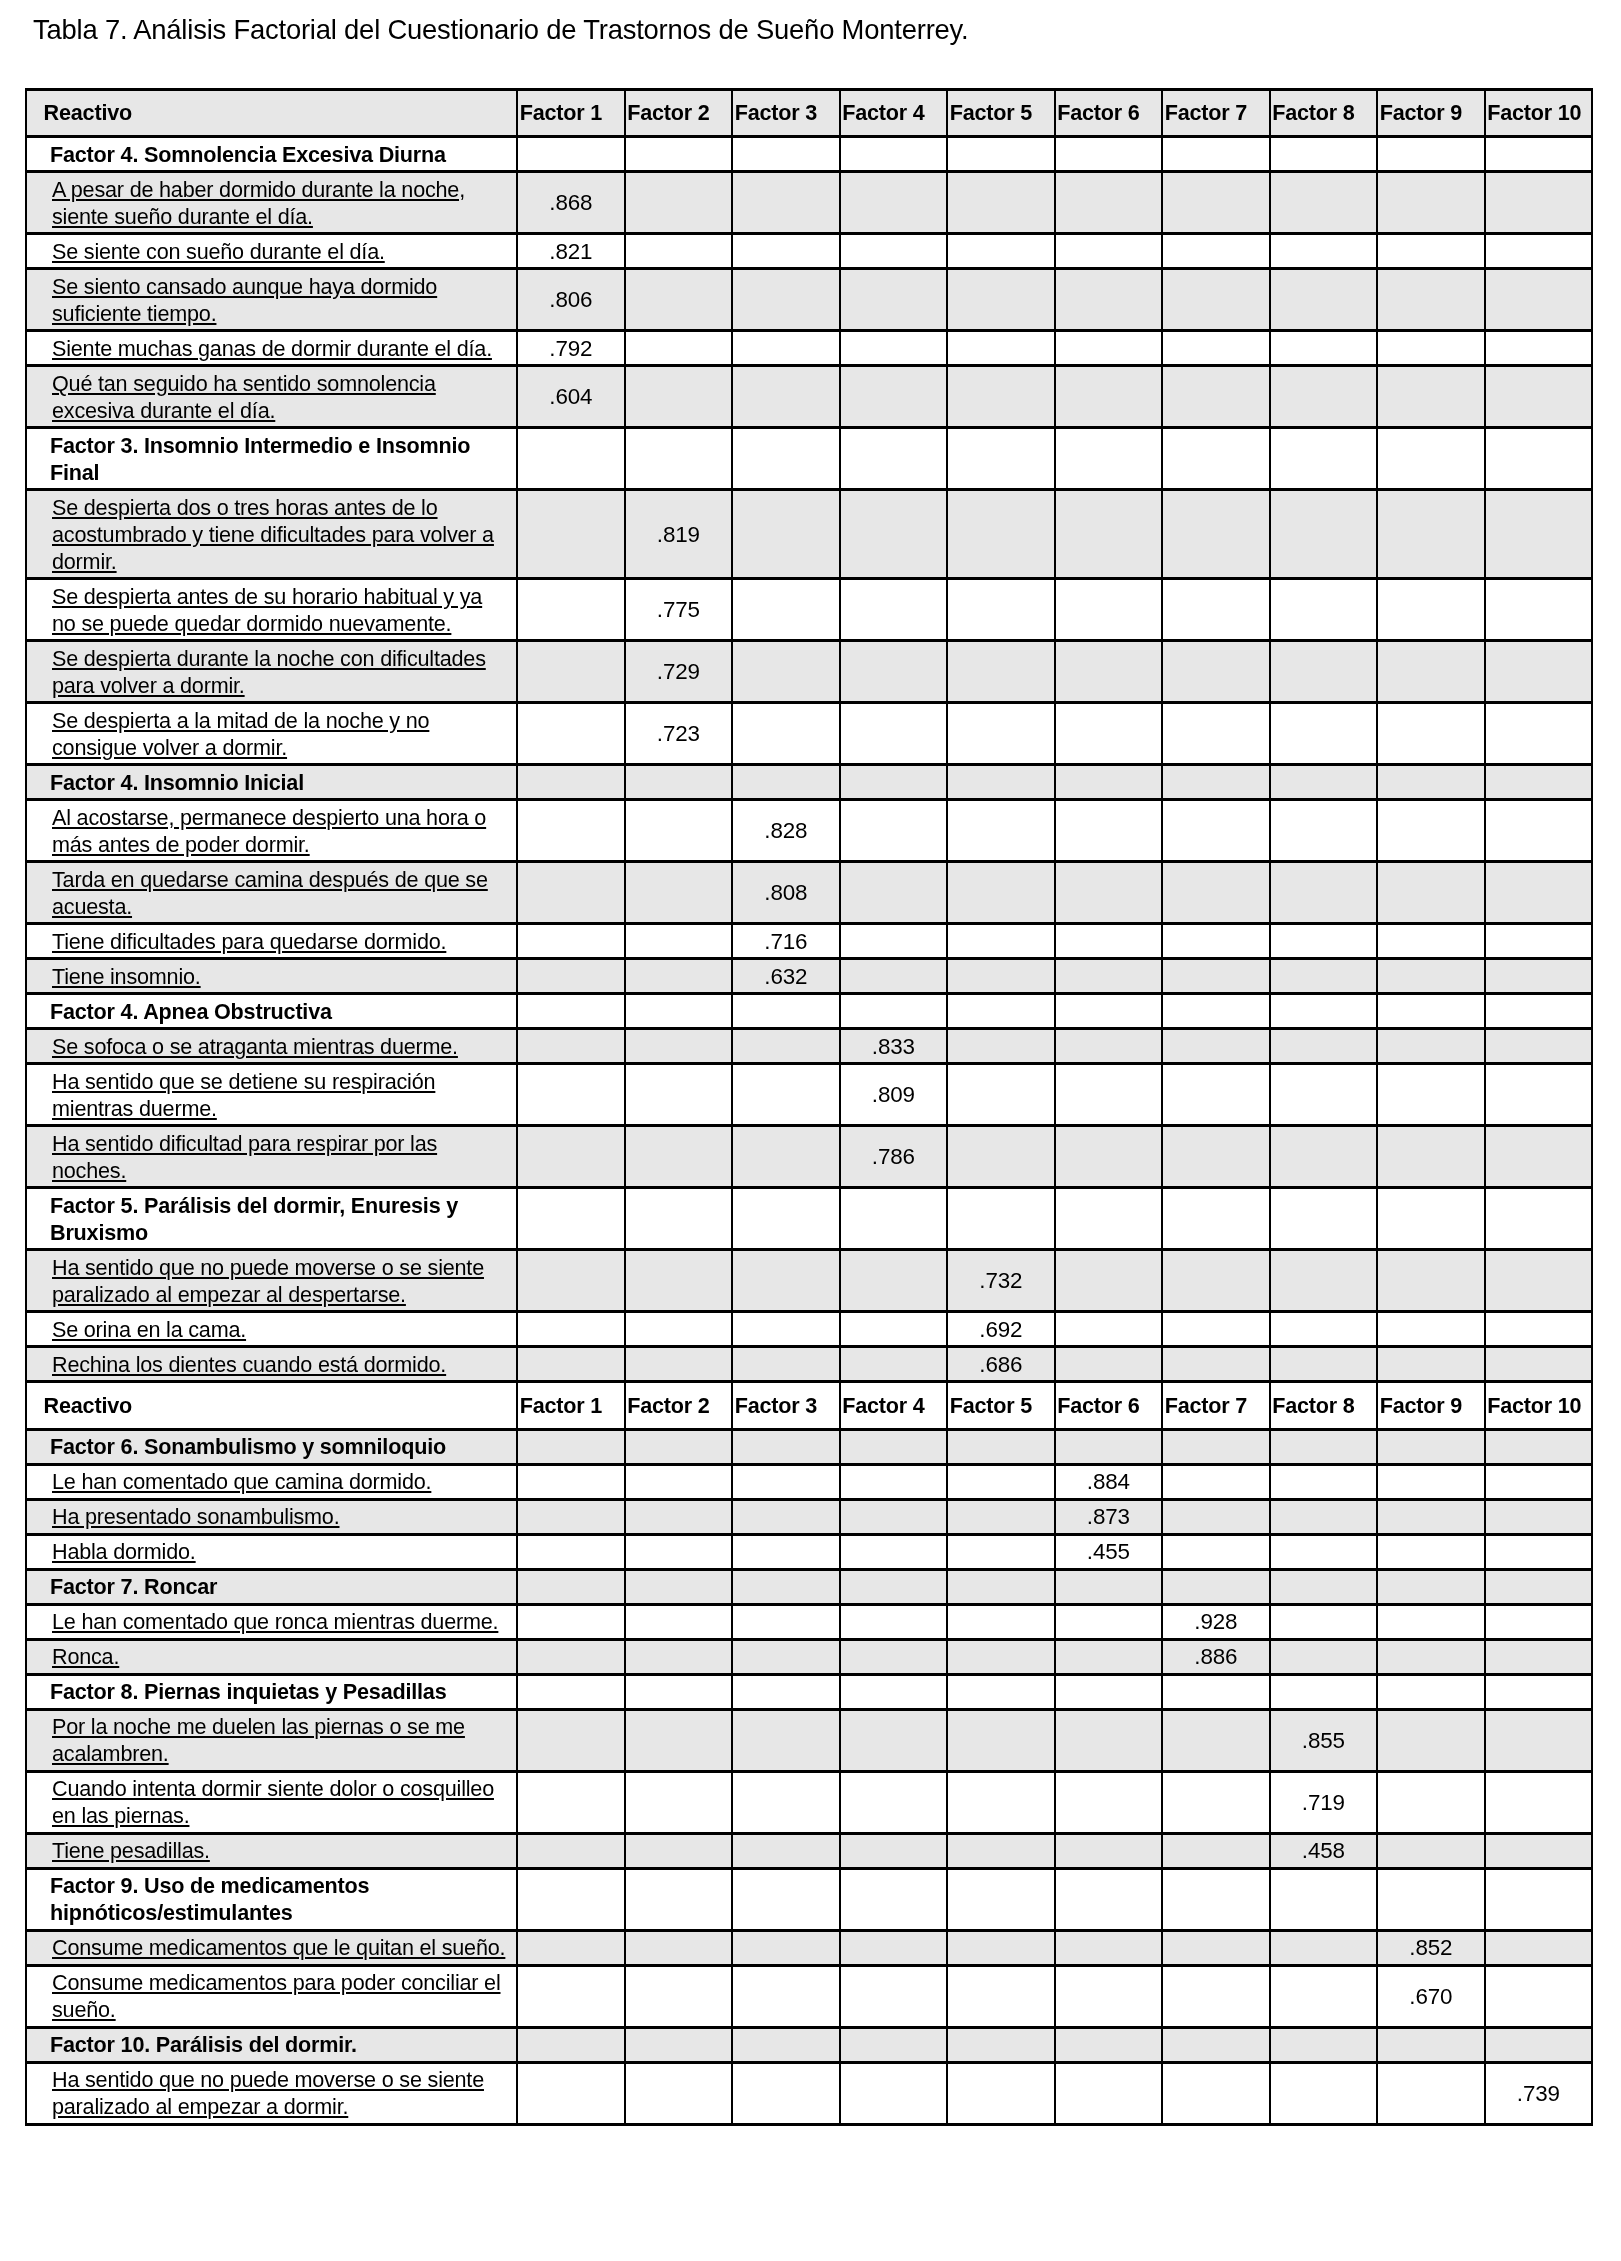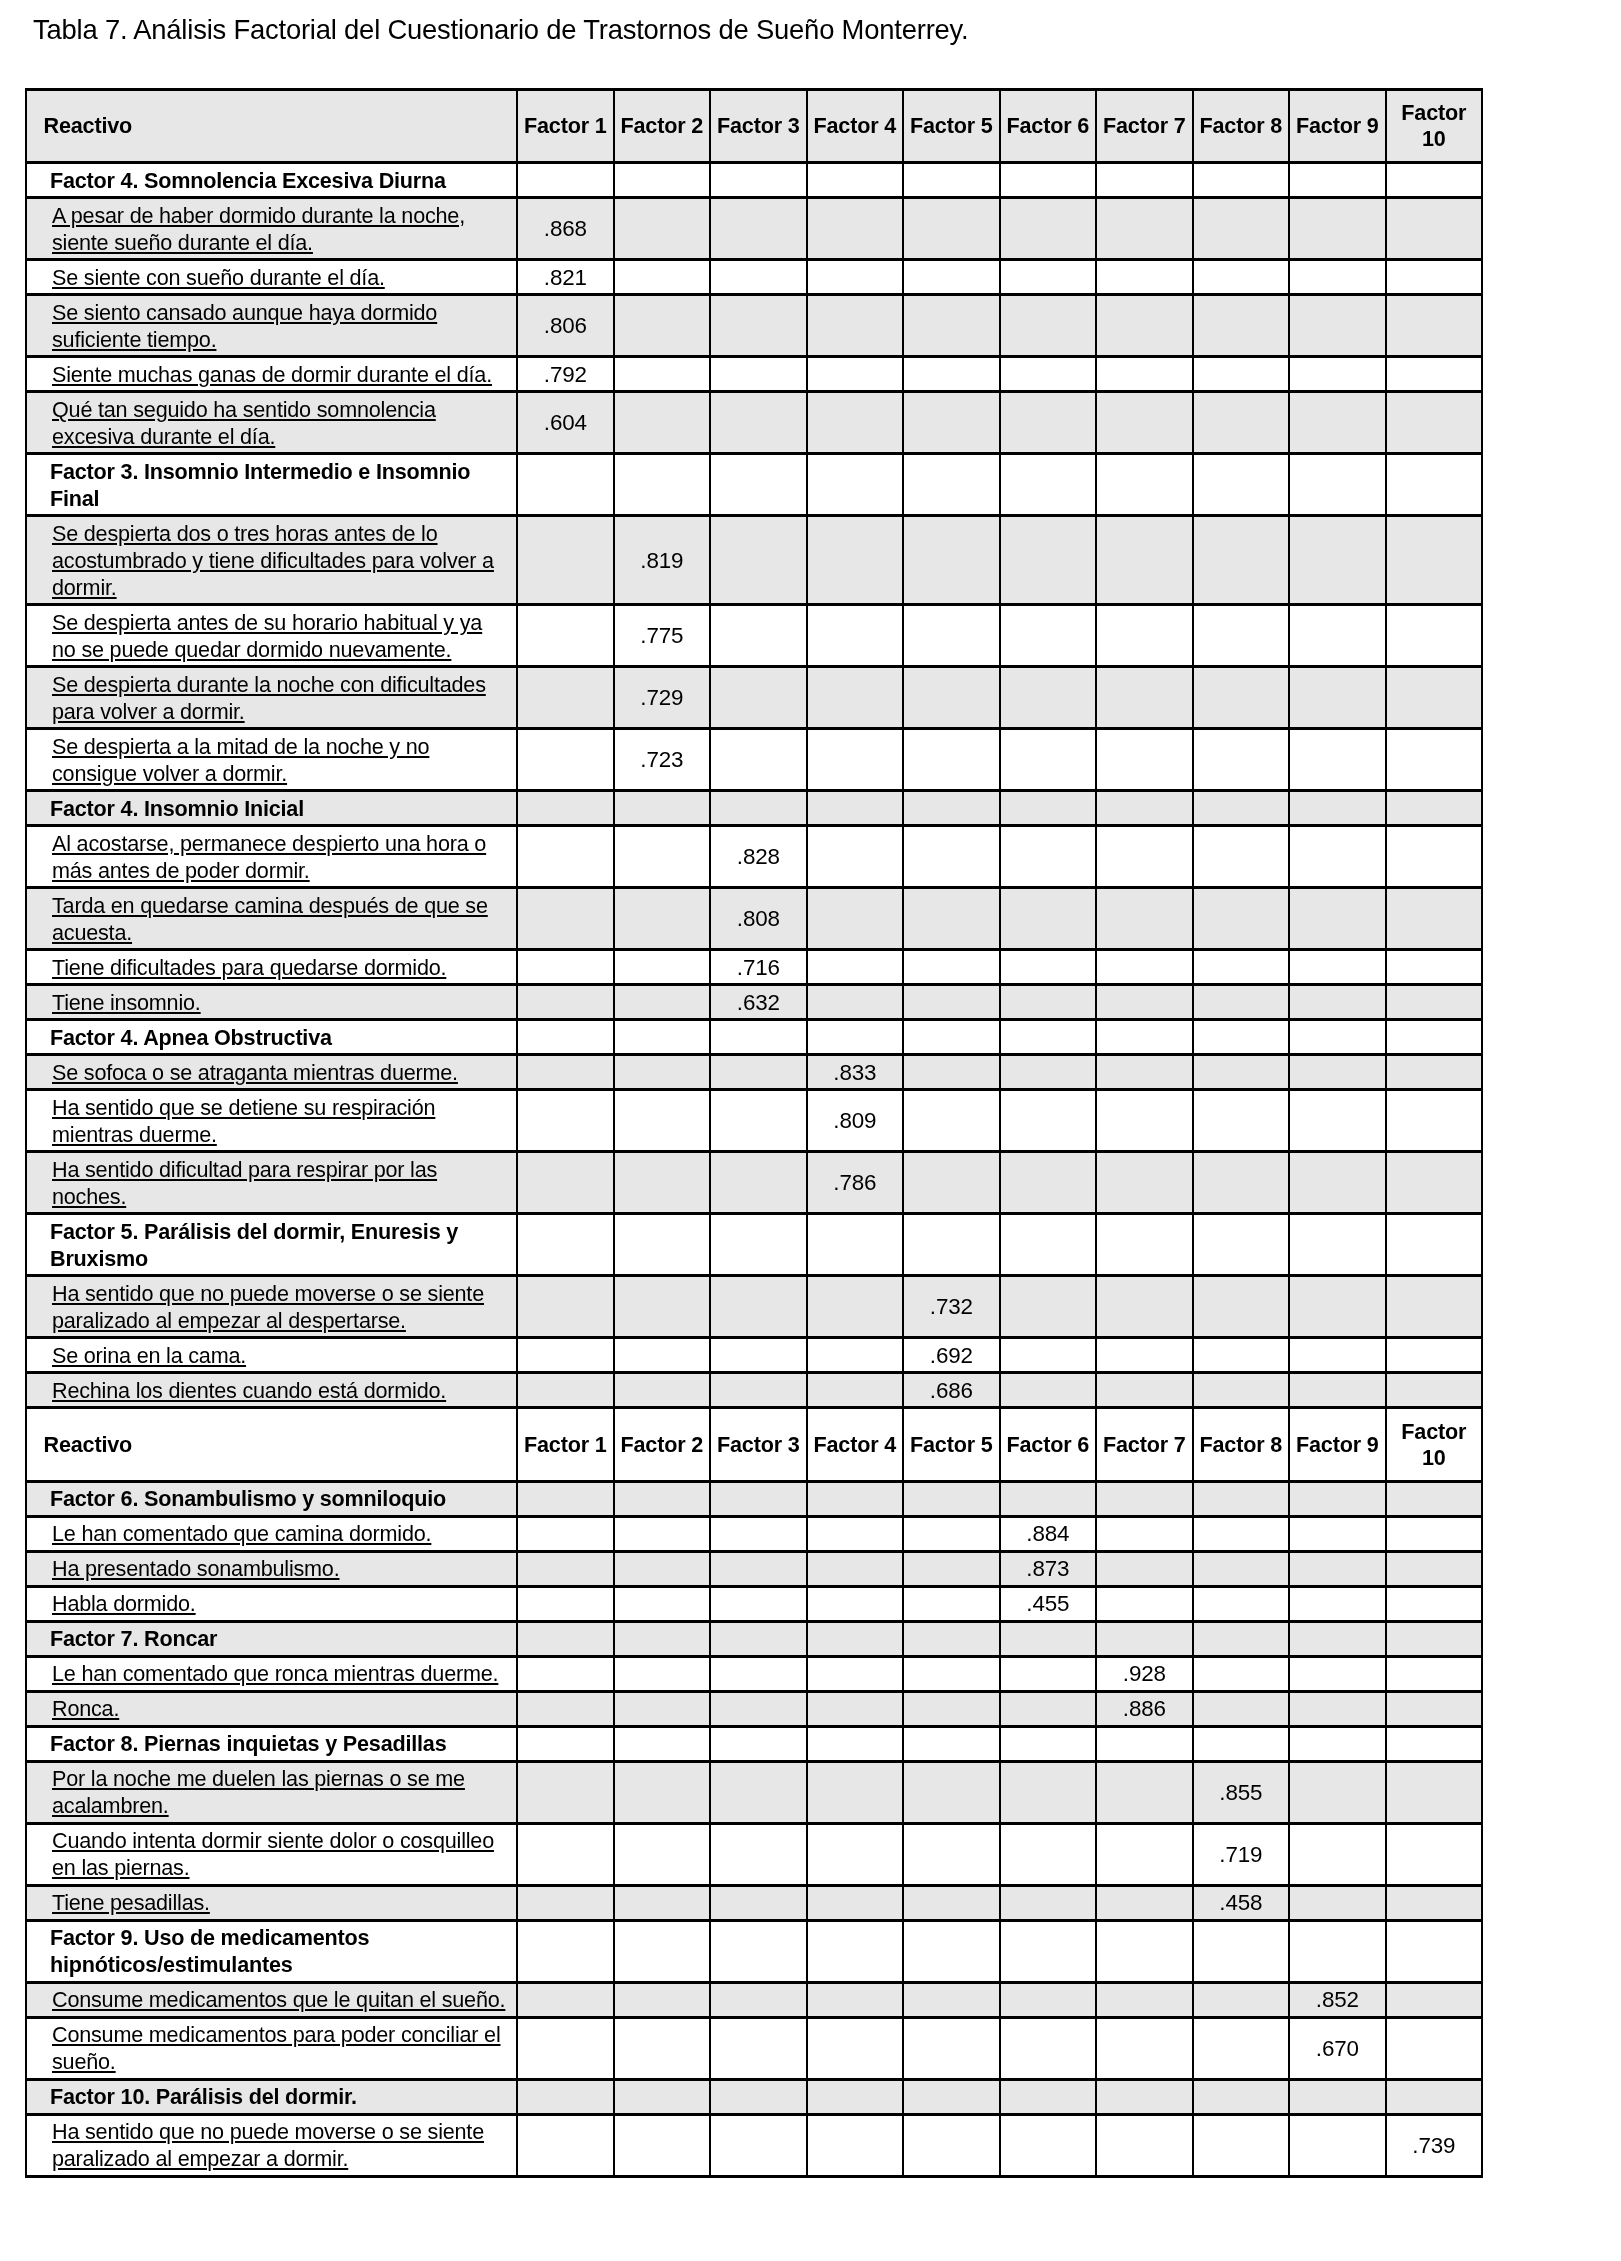--- a/index.html
+++ b/index.html
@@ -15,21 +15,21 @@
   .caption {
     font-size: 27.4px;
     line-height: 33px;
     letter-spacing: -0.2px;
     margin: 0 0 42px 8px;
     white-space: nowrap;
   }
   table.ftable {
     border-collapse: collapse;
     table-layout: fixed;
-    width: 1458px;
+    width: 1568px;
   }
   col.c-item { width: 491px; }
   table.ftable td {
     border: 2.5px solid #000000;
     border-top-width: 3.3px;
     border-bottom-width: 3.3px;
     vertical-align: middle;
     overflow: hidden;
   }
   tbody tr:nth-child(odd) td { background: #e7e7e7; }
@@ -61,21 +61,21 @@
     font-size: 21.6px;
     font-weight: bold;
     letter-spacing: -0.2px;
     padding: 9.1px 10px 9.1px 16.6px;
     text-align: left;
   }
   td.hf {
     font-size: 21.6px;
     font-weight: bold;
     letter-spacing: -0.2px;
-    text-align: center;
+    text-align: left;
     padding: 9.1px 1.7px;
   }
 </style>
 </head>
 <body>
 
 <div class="page">
   <div class="caption">Tabla 7. Análisis Factorial del Cuestionario de Trastornos de Sueño Monterrey.</div>
 
   <table class="ftable">

